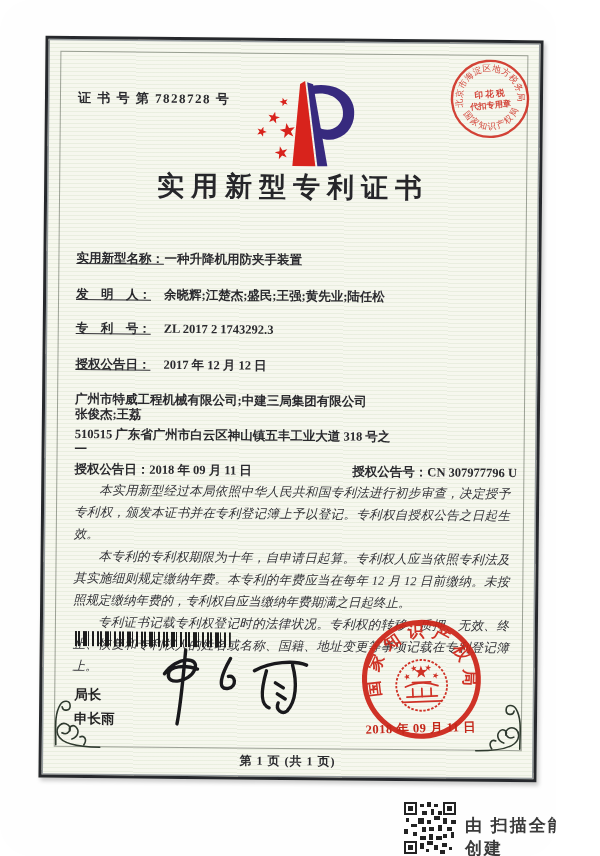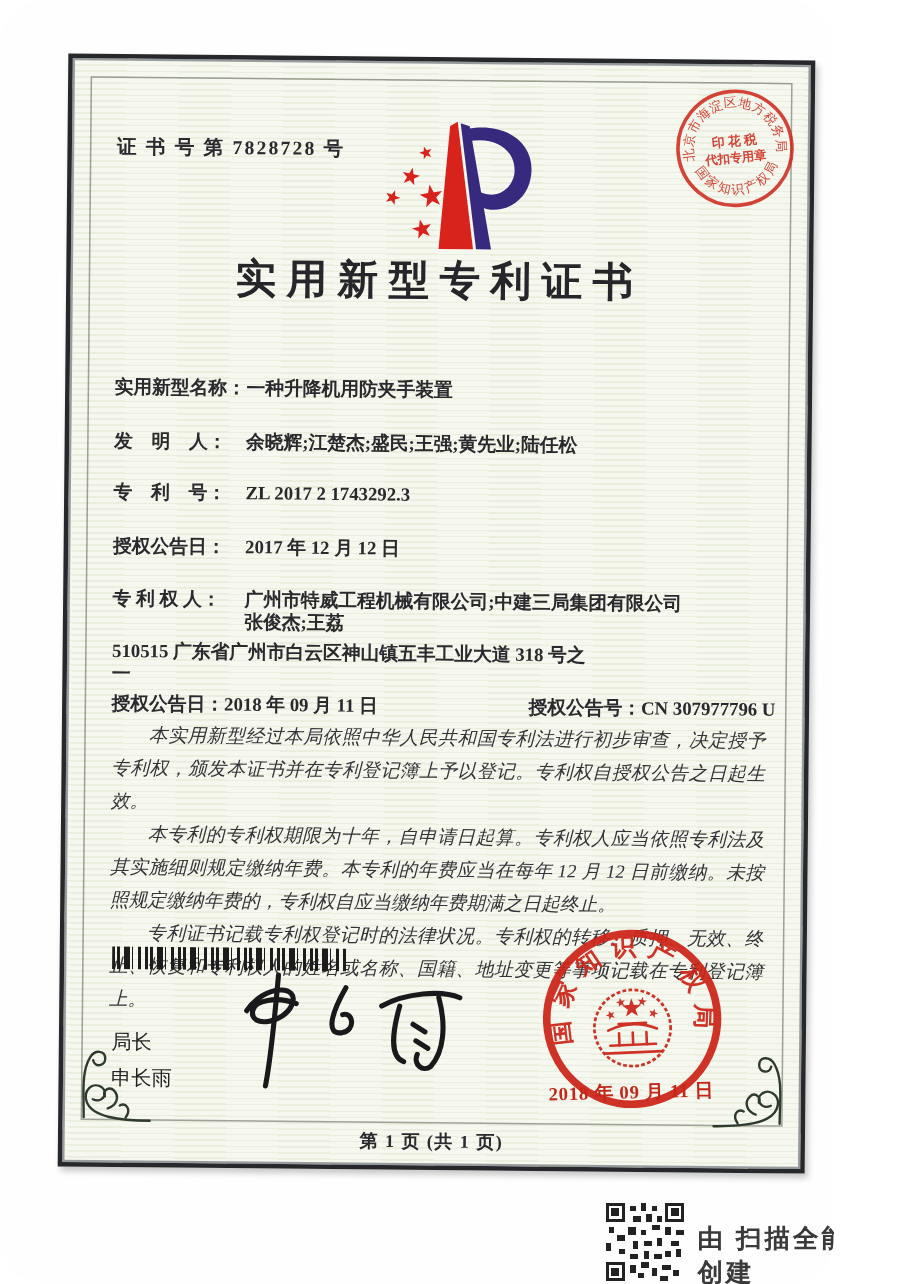--- a/index.html
+++ b/index.html
@@ -20,33 +20,33 @@
     border:1px solid rgba(70,78,66,.5);pointer-events:none;}
 
   .cert-no{position:absolute;left:30px;top:50px;font-size:13px;font-weight:bold;letter-spacing:1.5px;}
   .logo{position:absolute;left:194px;top:34px;width:128px;height:98px;}
   .tax-seal{position:absolute;left:400px;top:14px;width:84px;height:84px;opacity:.85;transform:rotate(-6deg);}
   .title{position:absolute;left:0;top:128px;width:100%;text-align:center;
     font-size:27px;font-weight:bold;letter-spacing:7px;color:#26262a;}
 
   .fields{position:absolute;left:30px;top:206px;right:24px;font-size:12.5px;font-weight:bold;line-height:15px;}
   .frow{display:flex;position:absolute;left:0;right:0;}
-  .flabel{flex:0 0 88px;white-space:nowrap;}
+  .flabel{flex:0 0 88px;white-space:nowrap;text-decoration:underline;}
   .fval{flex:1;}
   .gpair{white-space:nowrap;}
 
   .paras{position:absolute;left:30px;right:26px;top:440px;font-size:12.5px;line-height:22px;
     font-style:italic;font-weight:500;text-align:justify;color:#333338;}
   .paras p{margin:0;text-indent:2em;}
 
   .barcode{position:absolute;left:32px;top:592px;width:156px;height:15px;
     background:repeating-linear-gradient(90deg,#1c1c1c 0 2px,transparent 2px 3px,#1c1c1c 3px 5px,transparent 5px 8px,#1c1c1c 8px 12px,transparent 12px 13px,#1c1c1c 13px 14px,transparent 14px 17px,#1c1c1c 17px 19px,transparent 19px 22px);}
 
   .officer{position:absolute;left:32px;top:644px;font-family:"Liberation Sans","DejaVu Sans",sans-serif;
-    font-weight:normal;font-size:13.5px;line-height:24px;color:#222;}
+    font-weight:bold;font-size:13.5px;line-height:24px;color:#222;}
   .signature{position:absolute;left:100px;top:604px;width:180px;height:88px;}
 
   .big-seal{position:absolute;left:316px;top:574px;width:126px;height:126px;opacity:.93;transform:rotate(-3deg);}
   .seal-date{position:absolute;left:316px;top:678px;width:126px;text-align:center;color:#c4271a;
     font-weight:bold;font-size:12.5px;letter-spacing:.5px;transform:rotate(-2deg);}
 
   .page-footer{position:absolute;left:0;right:0;top:712px;text-align:center;font-size:12px;
     font-weight:bold;letter-spacing:1px;}
 
   .corner{position:absolute;width:54px;height:54px;top:656px;}
@@ -137,21 +137,20 @@
       </div>
       <div class="frow" style="top:76px">
         <span class="flabel">专　利　号：</span>
         <span class="fval">ZL 2017 2 1743292.3</span>
       </div>
       <div class="frow" style="top:112px">
         <span class="flabel">授权公告日：</span>
         <span class="fval">2017 年 12 月 12 日</span>
       </div>
       <div class="frow" style="top:147px">
-        <span class="flabel">专 利 权 人：</span>
         <span class="fval">
           <div>广州市特威工程机械有限公司;中建三局集团有限公司</div>
           <div>张俊杰;王荔</div>
         </span>
       </div>
       <div class="frow" style="top:182px">
         <span class="fval">
           <div>510515 广东省广州市白云区神山镇五丰工业大道 318 号之</div>
           <div>一</div>
         </span>

